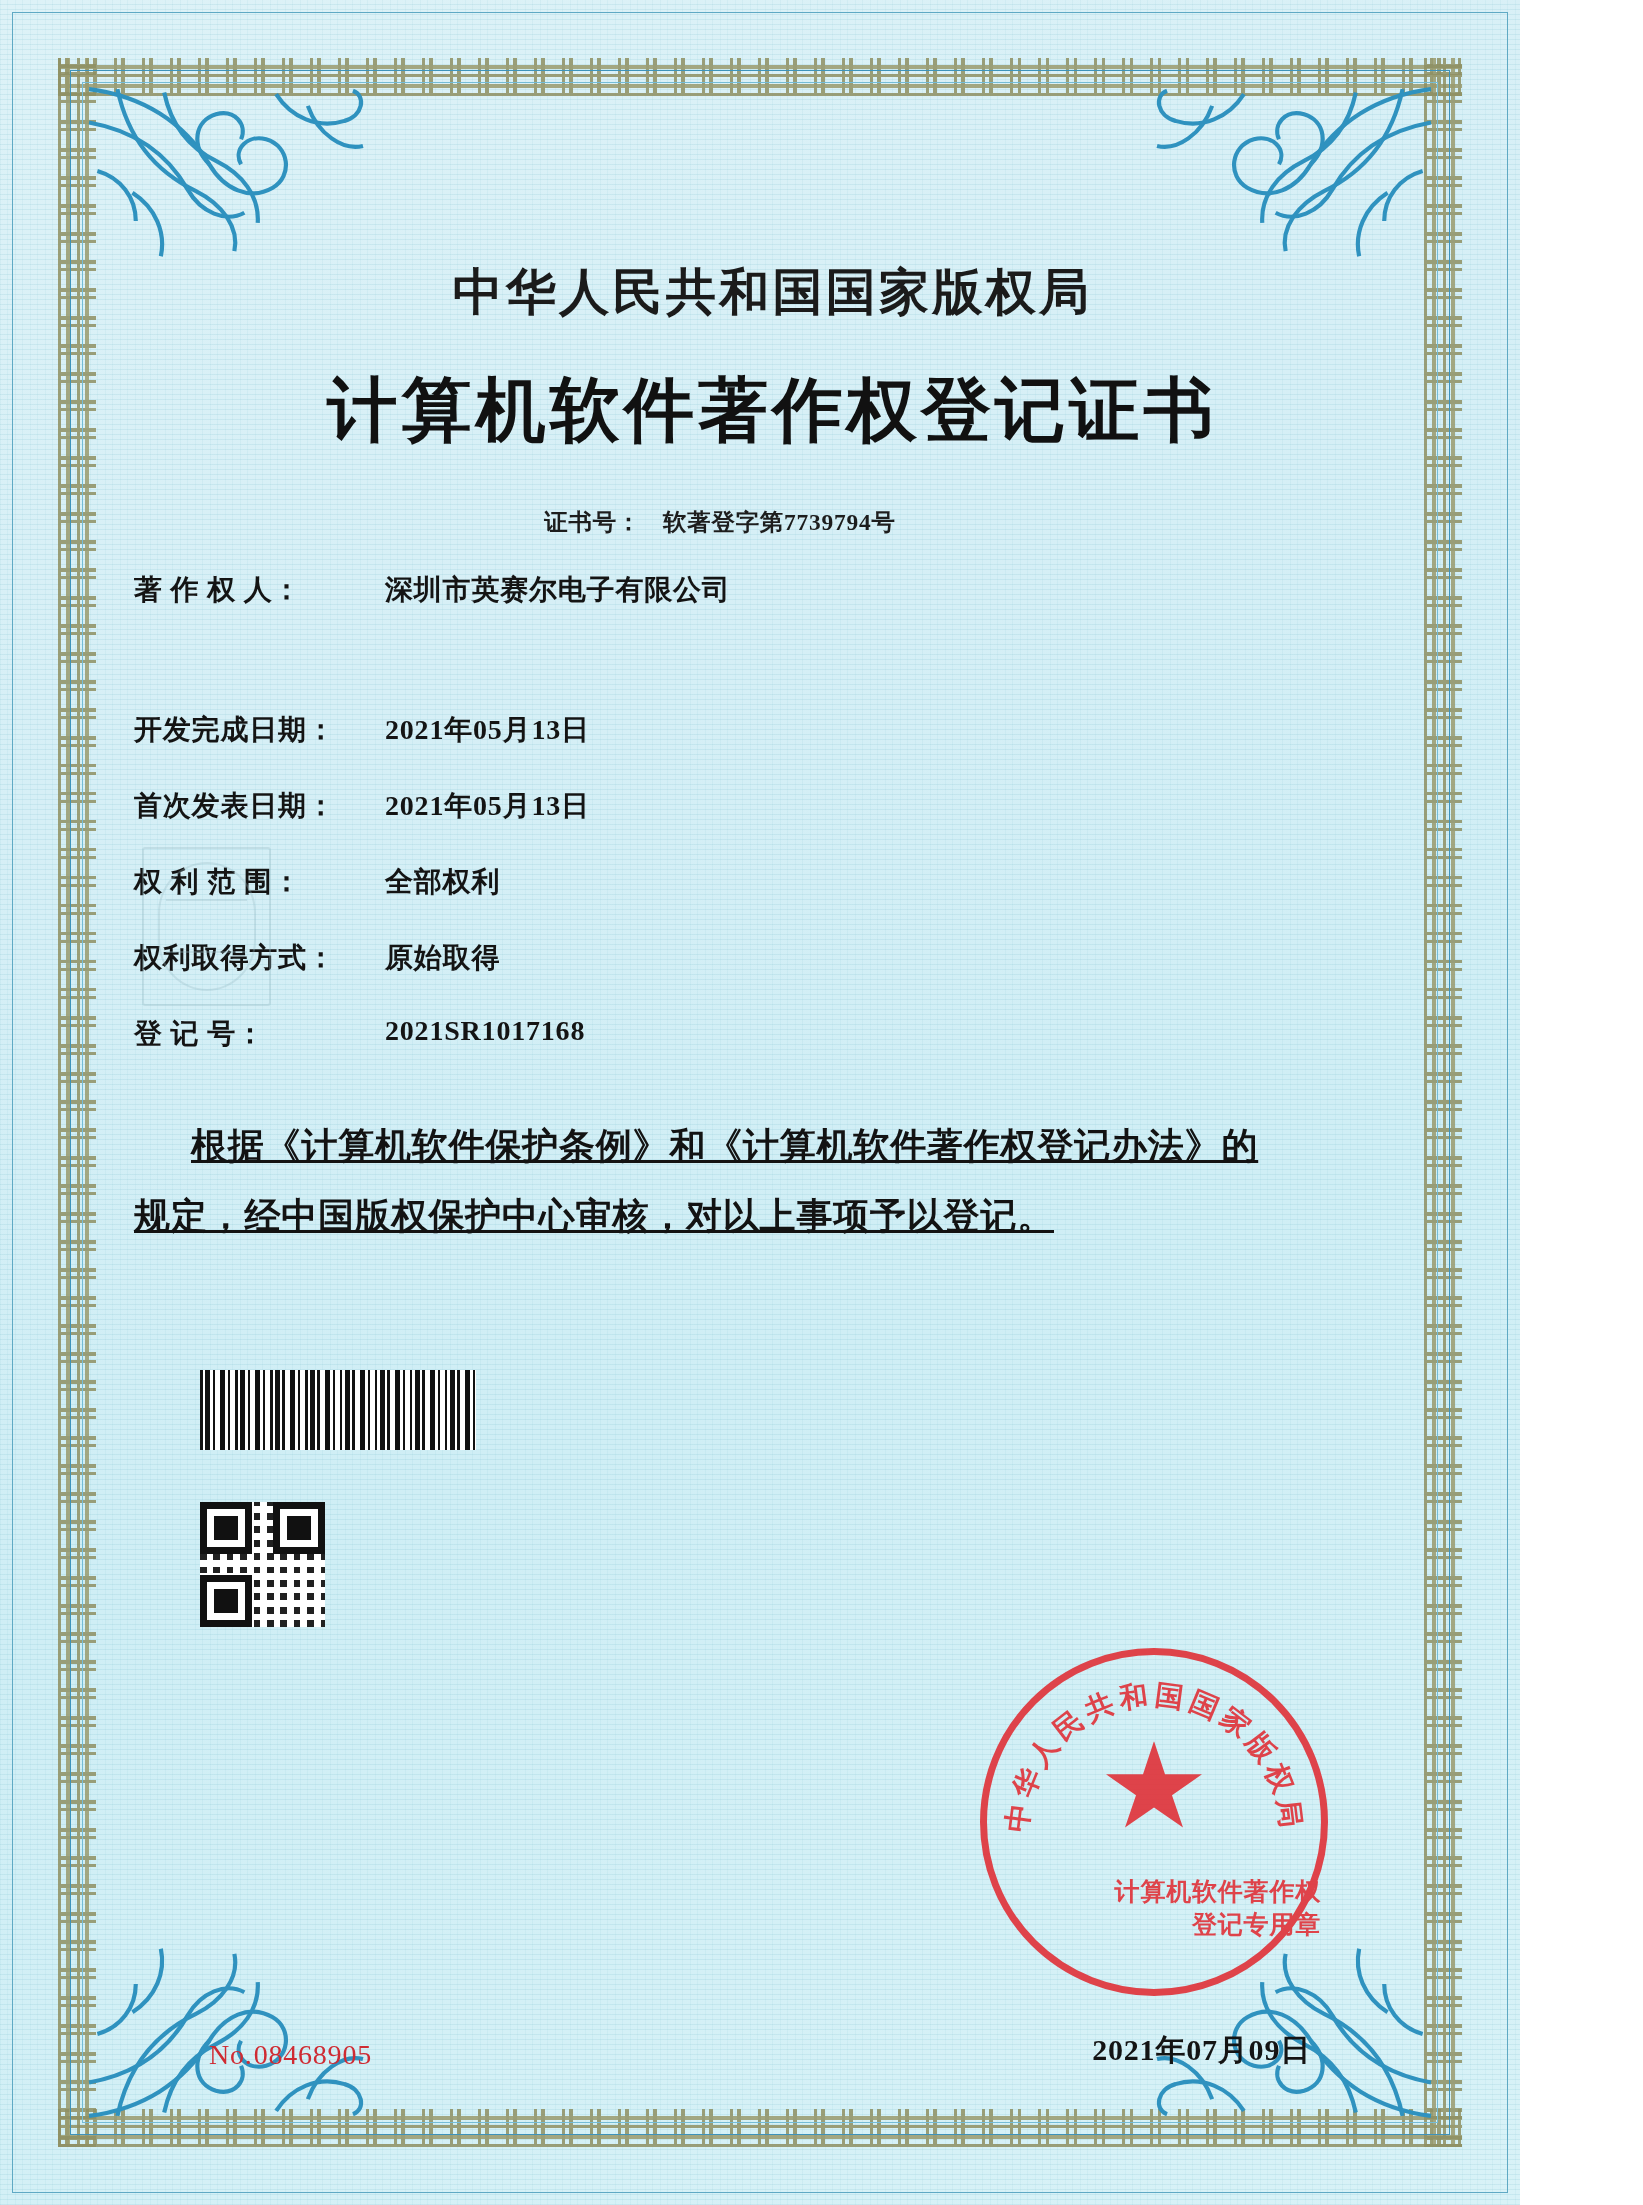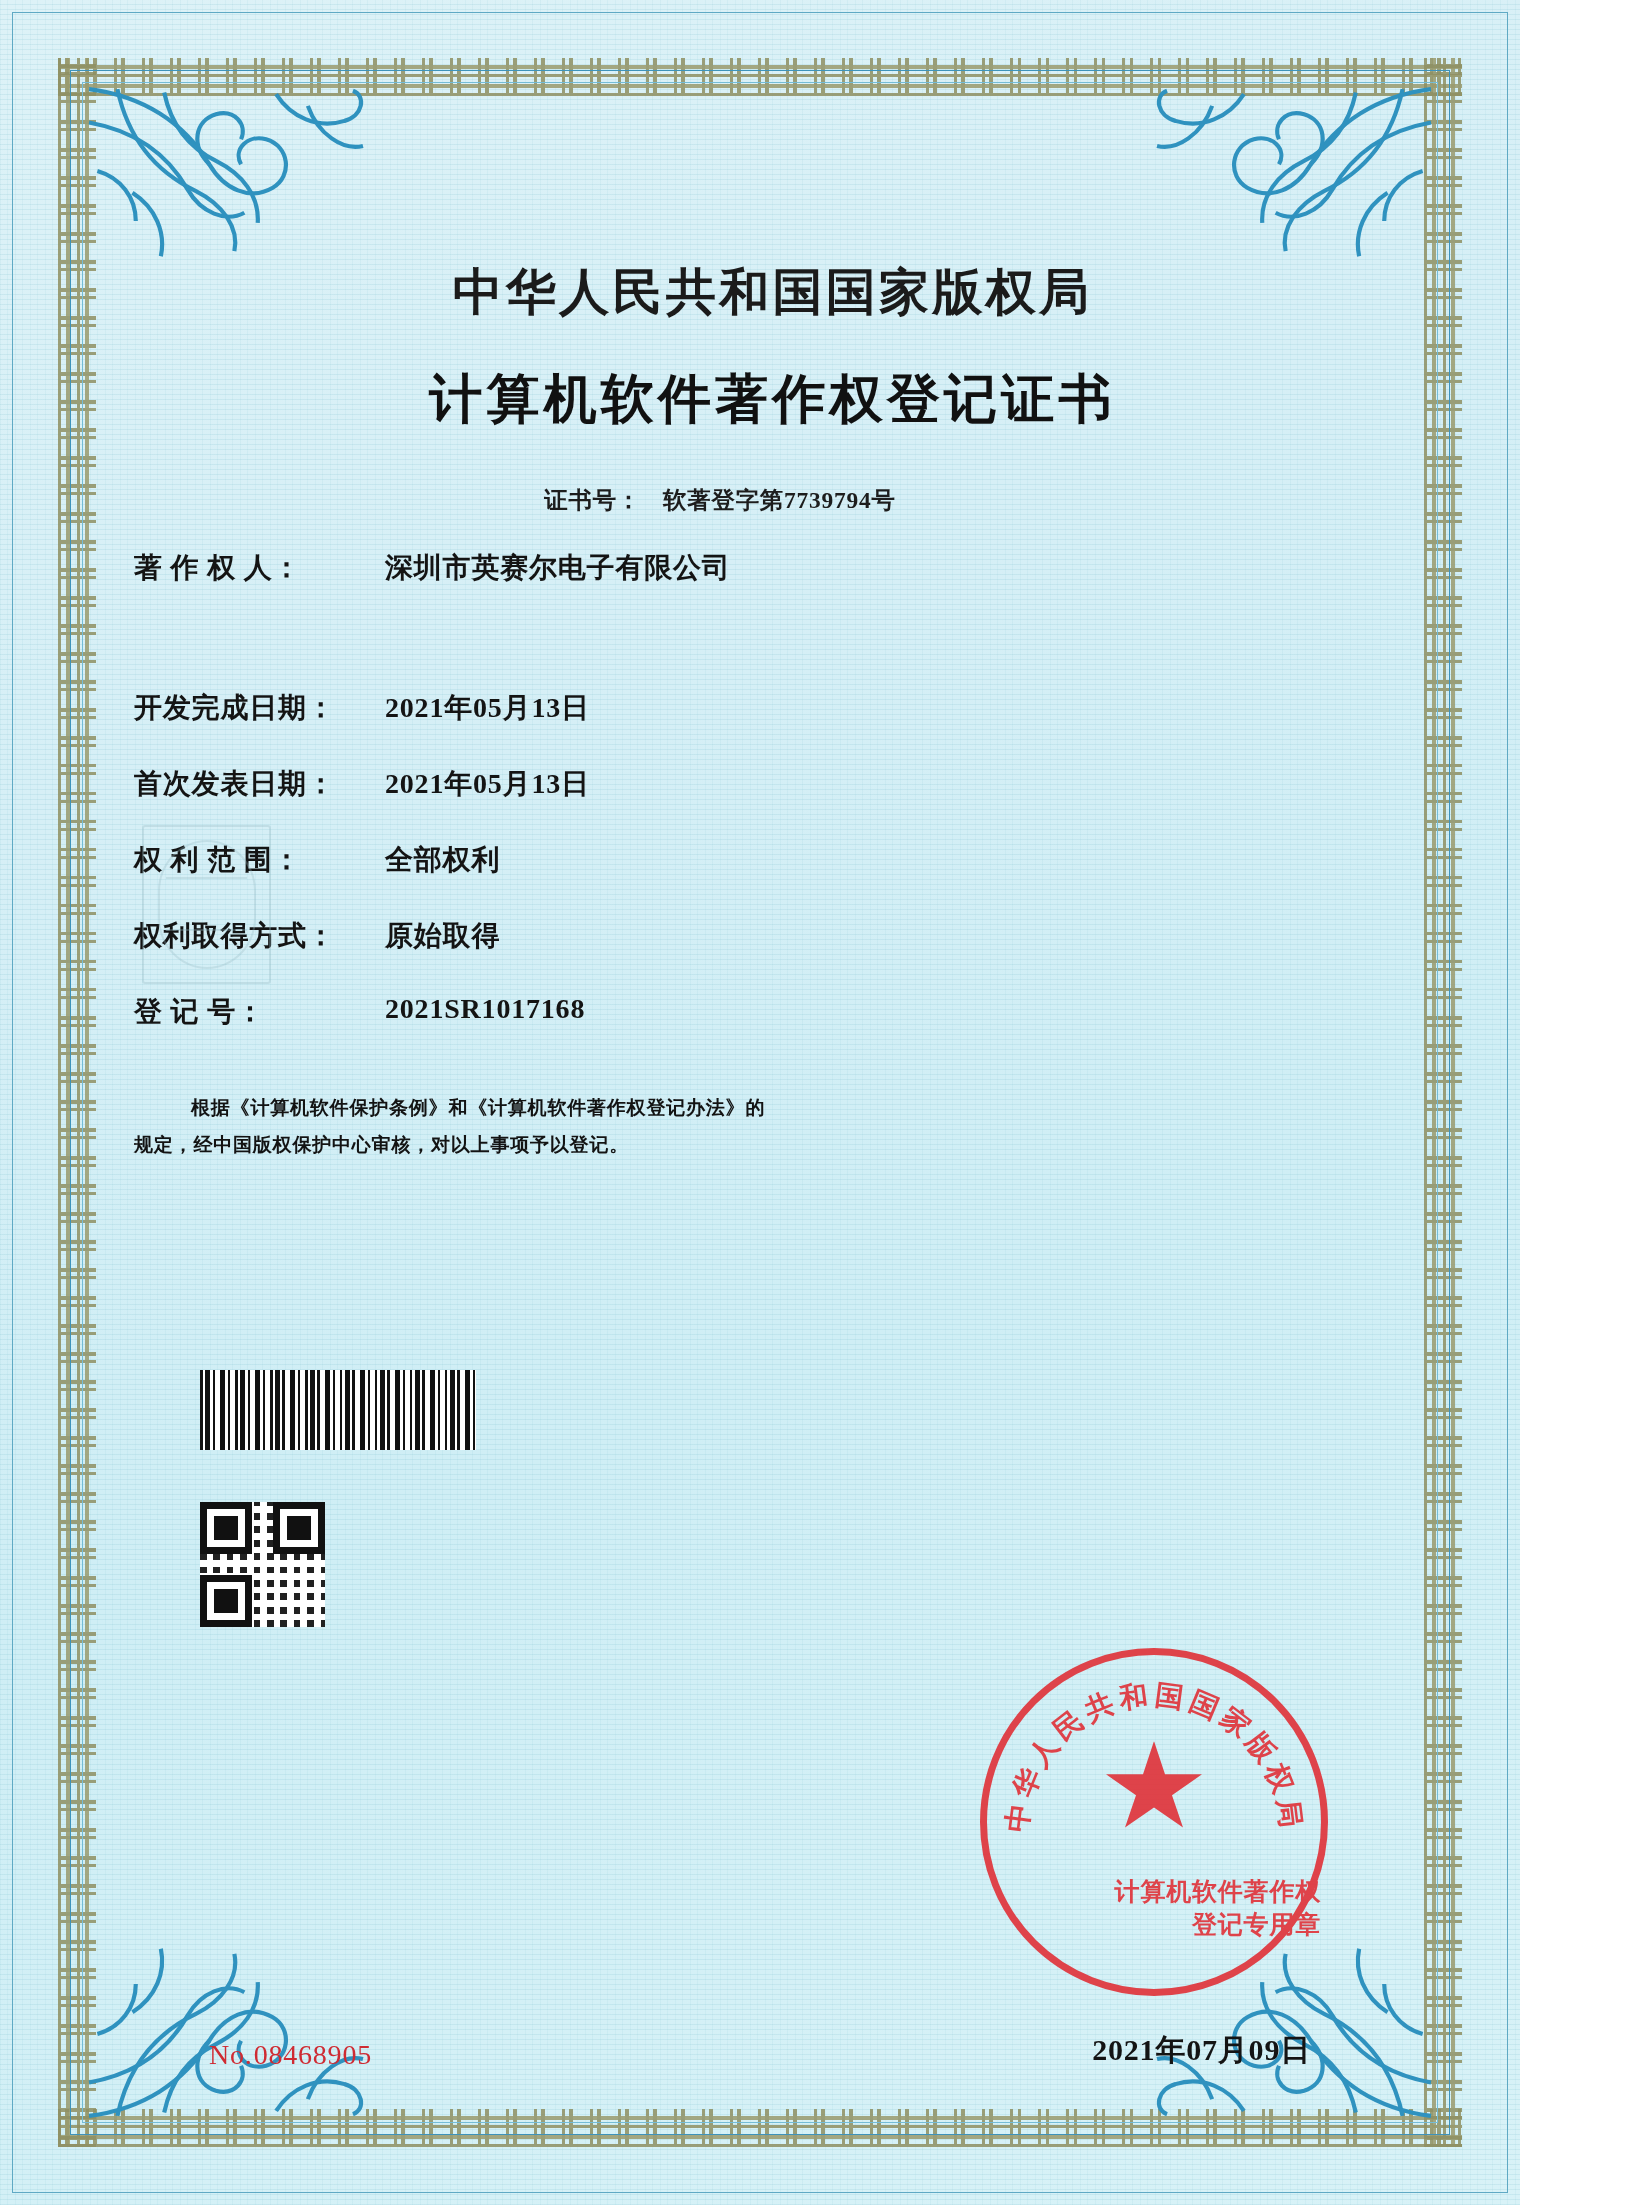--- a/index.html
+++ b/index.html
@@ -128,21 +128,21 @@
     font-family: "DejaVu Serif", "Liberation Serif", serif;
     font-size: 50px;
     font-weight: 700;
     letter-spacing: 3.3px;
     color: #1b1b1b;
     margin-top: 92px;
   }
   .title-sub {
     text-align: center;
     font-family: "DejaVu Serif", "Liberation Serif", serif;
-    font-size: 53px;
+    font-size: 70px;
     font-weight: 700;
     letter-spacing: 4.2px;
     color: #111111;
     margin-top: 38px;
   }
 
   .cert-no {
     margin-top: 48px;
     text-align: center;
     padding-right: 105px;
@@ -183,25 +183,26 @@
     font-family: "Liberation Serif", serif;
     margin-top: 10px;
     letter-spacing: 1.7px;
   }
   .gap-xl { height: 80px; }
 
   .field-row.tight { margin-bottom: 38px; }
 
   .statement {
     margin-top: 58px;
-    font-size: 19px;
+    font-size: 36px;
     font-weight: 600;
     color: #131313;
     line-height: 1.95;
     letter-spacing: 0.8px;
+    text-decoration: underline;
   }
   .statement .indent { display: block; text-indent: 57px; }
 
   
   .watermark {
     position: absolute;
     left: 8.4px;
     top: 276px;
     width: 125px;
     height: 155px;

